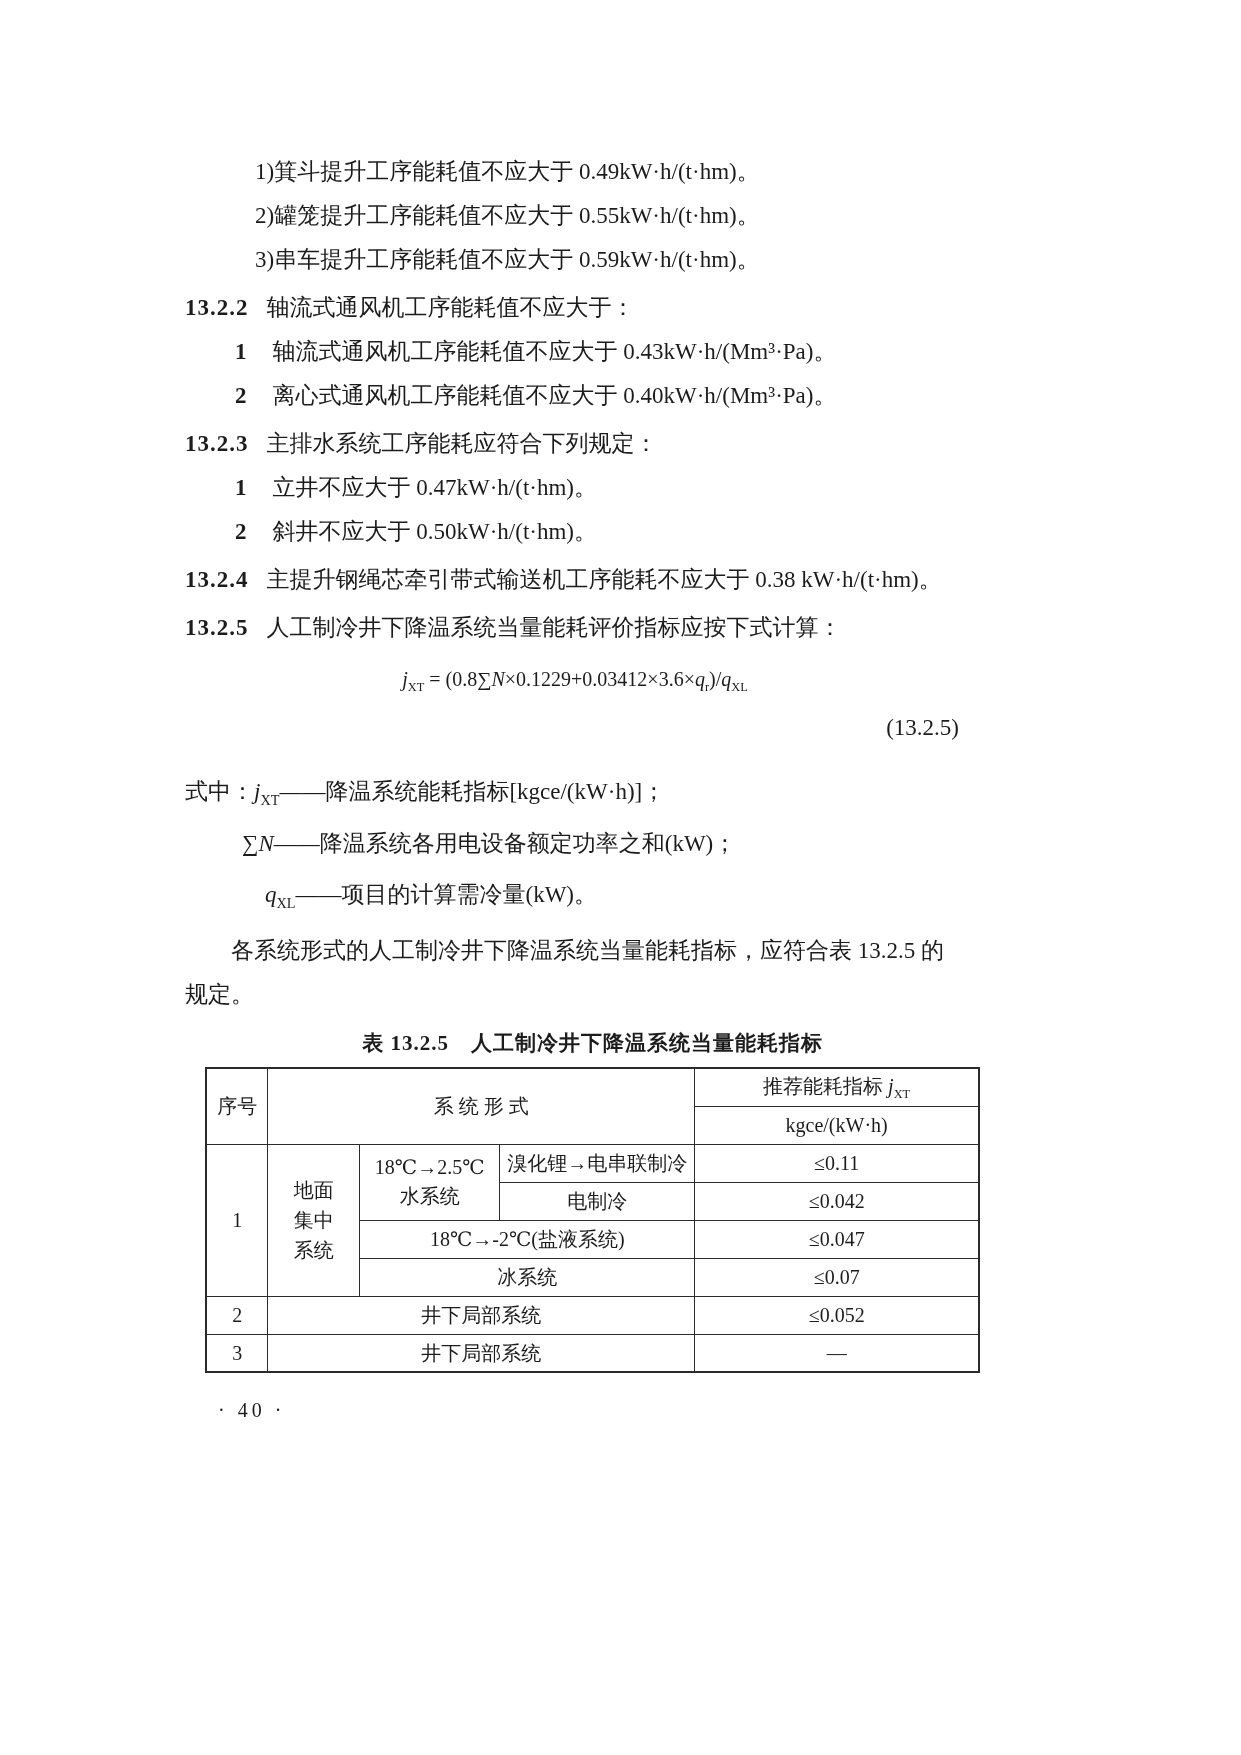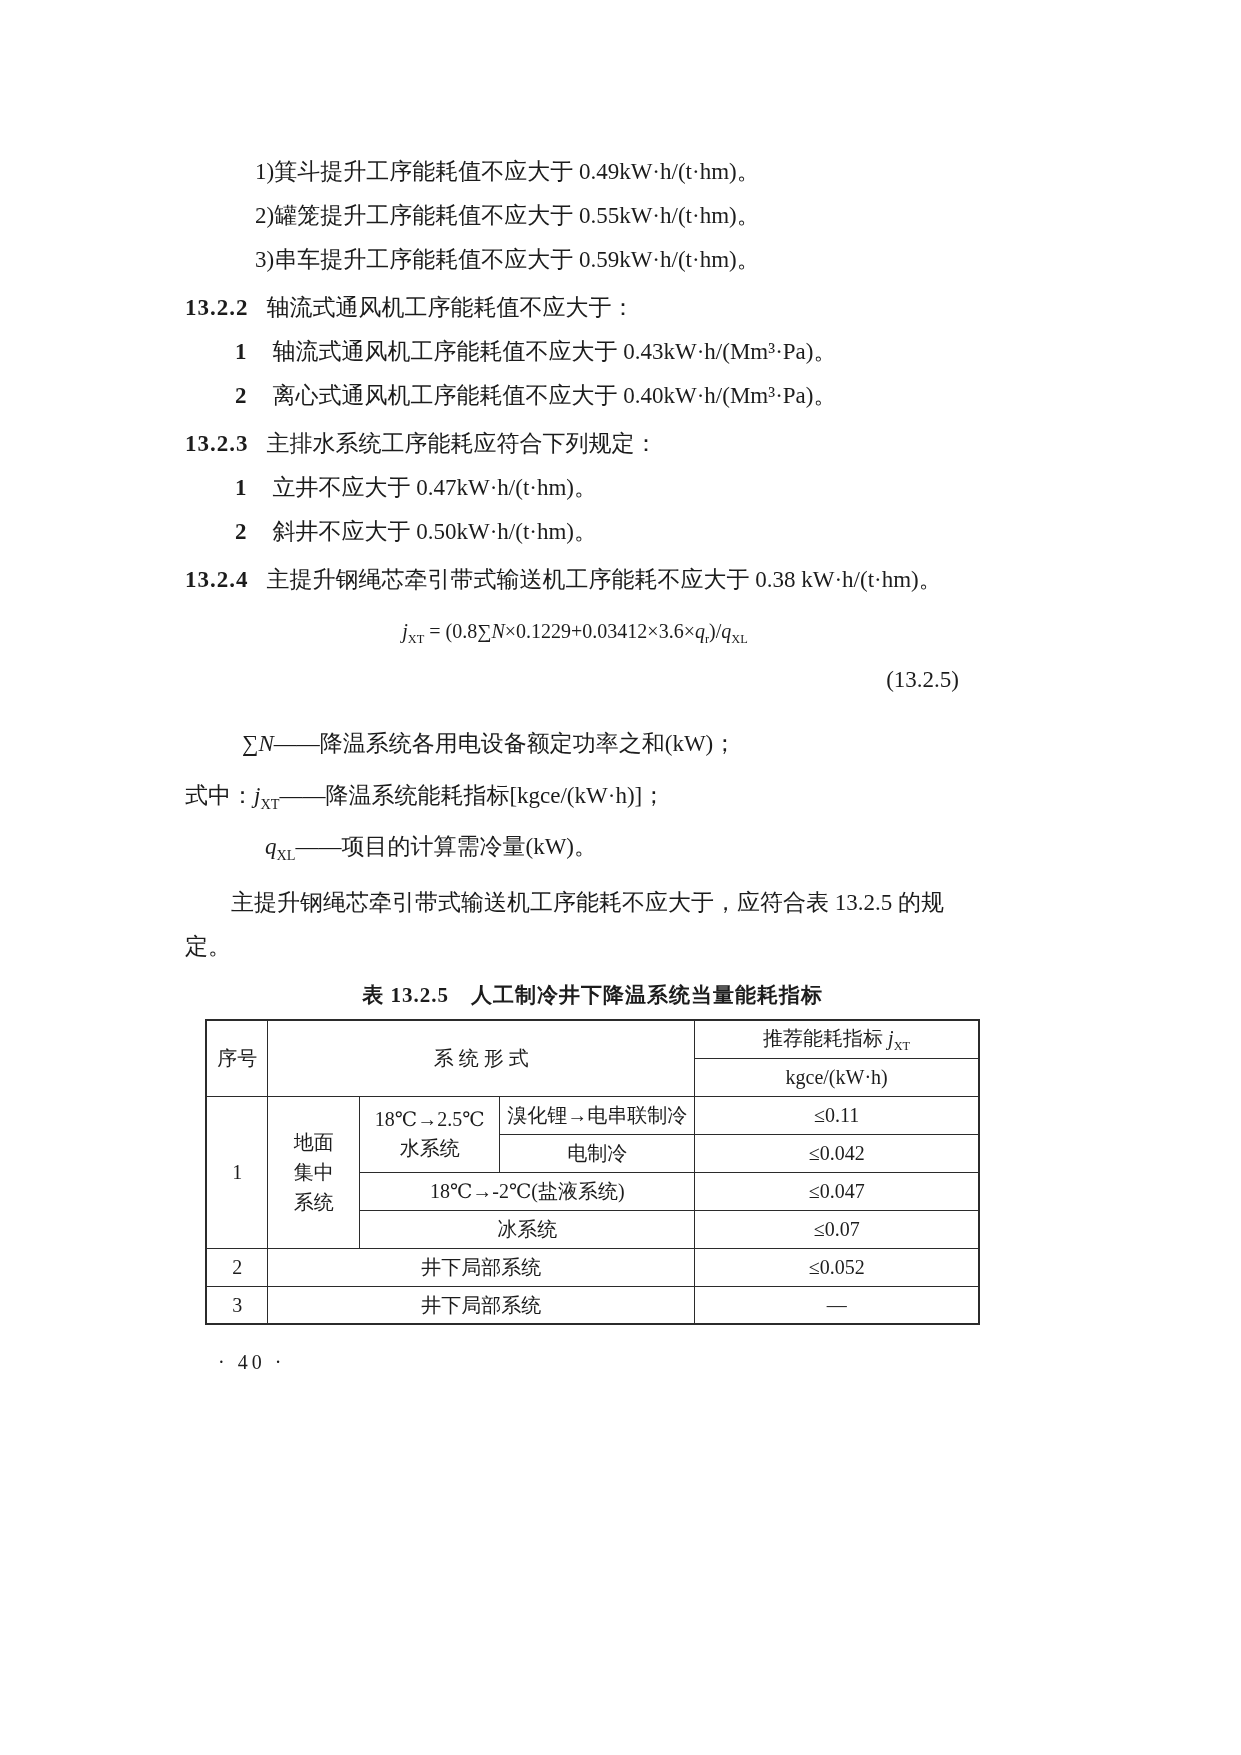--- a/index.html
+++ b/index.html
@@ -63,39 +63,42 @@
     <span class="sub-num">1</span><span>立井不应大于 0.47kW·h/(t·hm)。</span>
   </p>
   <p class="line sub-item">
     <span class="sub-num">2</span><span>斜井不应大于 0.50kW·h/(t·hm)。</span>
   </p>
 
   <p class="line section">
     <span class="sec-num">13.2.4</span><span>主提升钢绳芯牵引带式输送机工序能耗不应大于 0.38 kW·h/(t·hm)。</span>
   </p>
 
+  <p class="line section">
+    <span class="sec-num">13.2.5</span><span>人工制冷井下降温系统当量能耗评价指标应按下式计算：</span>
+  </p>
 
   <div class="formula-line">
     <i>j</i><sub>XT</sub><span> = (0.8</span><span>∑</span><i>N</i><span>×0.1229+0.03412×3.6×</span><i>q</i><sub>r</sub><span>)/</span><i>q</i><sub>XL</sub>
   </div>
   <div class="eq-num">(13.2.5)</div>
 
   <div class="defs">
+    <p class="def def-0">
+      <span>式中：</span><span></span><i>j</i><sub>XT</sub><span>——</span><span>降温系统能耗指标[kgce/(kW·h)]；</span>
+    </p>
     <p class="def def-1">
       <span></span><span>∑</span><i>N</i><sub></sub><span>——</span><span>降温系统各用电设备额定功率之和(kW)；</span>
-    </p>
-    <p class="def def-0">
-      <span>式中：</span><span></span><i>j</i><sub>XT</sub><span>——</span><span>降温系统能耗指标[kgce/(kW·h)]；</span>
     </p>
     <p class="def def-3">
       <span></span><span></span><i>q</i><sub>XL</sub><span>——</span><span>项目的计算需冷量(kW)。</span>
     </p>
   </div>
 
-  <p class="closing">主提升钢绳芯牵引带式输送机工序能耗不应大于，应符合表 13.2.5 的规定。</p>
+  <p class="closing">各系统形式的人工制冷井下降温系统当量能耗指标，应符合表 13.2.5 的规定。</p>
 
   <div class="tbl-caption">表 13.2.5　人工制冷井下降温系统当量能耗指标</div>
 
   <table class="t">
     <colgroup>
       <col style="width:62px">
         <col style="width:92px">
         <col style="width:140px">
         <col style="width:196px">
         <col style="width:285px">

